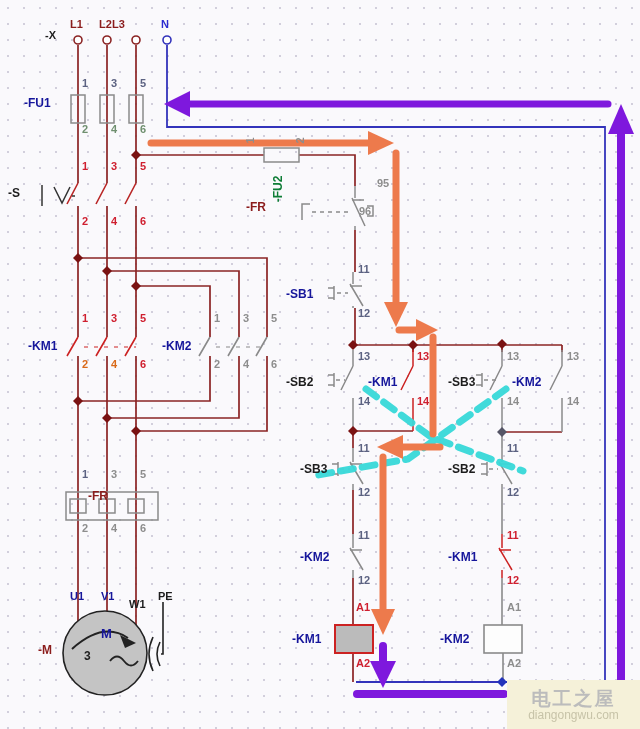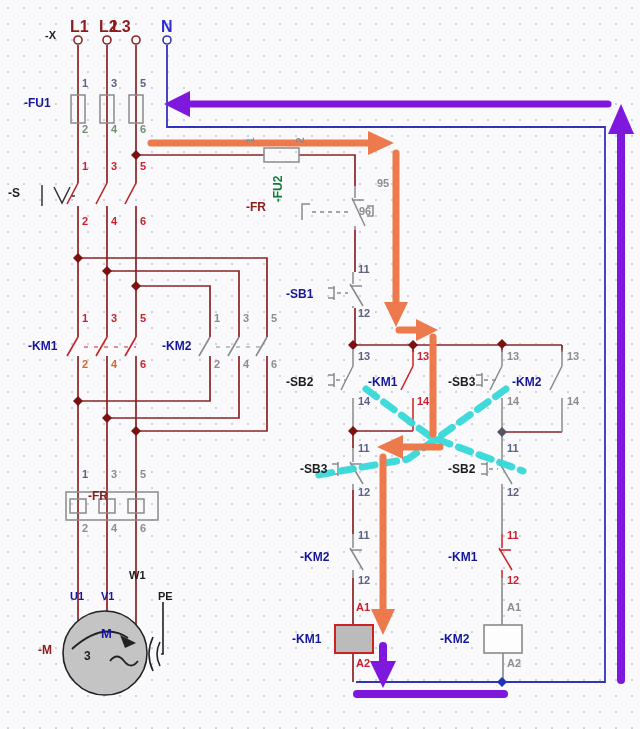--- a/index.html
+++ b/index.html
@@ -4,21 +4,21 @@
 <style>
   html,body{margin:0;padding:0;background:#e9e9ee;}
   .stage{position:relative;width:640px;height:729px;overflow:hidden;
     background-color:#faf9fc;
     background-image:radial-gradient(#d2cfdc 1px, transparent 1.3px);
     background-size:16px 16px;
     font-family:"Liberation Sans","DejaVu Sans",sans-serif;}
   svg.wires{position:absolute;left:0;top:0;}
   .lbl{position:absolute;font-weight:bold;font-size:11px;line-height:1;white-space:nowrap;}
   .comp{font-size:12px;}
-  .big{font-size:16px;}
+  .big{font-size:11px;}
   .rot{transform:rotate(-90deg);transform-origin:center;}
   .mrn{color:#8b1c1c}.nvy{color:#16169b}.blu{color:#2b2bd0}.red{color:#cf1f2f}
   .org{color:#d96a1a}.slt{color:#5c6282}.gry{color:#8d8d8d}.sge{color:#6f8f6f}
   .grn{color:#0e7d36}.blk{color:#1d1d1d}
   .watermark{position:absolute;left:507px;top:680px;width:133px;height:49px;
     background:#f5f1d9;display:flex;flex-direction:column;align-items:center;
     justify-content:center;gap:1px;}
   .wm-title{font-size:19px;font-weight:bold;color:#bcbcbc;letter-spacing:2px;line-height:1;}
   .wm-url{font-size:12px;color:#c7c3a8;line-height:1;}
 </style>
@@ -242,21 +242,21 @@
 <span class="lbl comp mrn" style="left:88px;top:490px">-FR</span>
 <span class="lbl slt" style="left:82px;top:469px">1</span>
 <span class="lbl gry" style="left:111px;top:469px">3</span>
 <span class="lbl gry" style="left:140px;top:469px">5</span>
 <span class="lbl gry" style="left:82px;top:523px">2</span>
 <span class="lbl gry" style="left:111px;top:523px">4</span>
 <span class="lbl gry" style="left:140px;top:523px">6</span>
 
 <span class="lbl nvy" style="left:70px;top:591px">U1</span>
 <span class="lbl nvy" style="left:101px;top:591px">V1</span>
-<span class="lbl blk" style="left:129px;top:570px">W1</span>
+<span class="lbl blk" style="left:129px;top:599px">W1</span>
 <span class="lbl blk" style="left:158px;top:591px">PE</span>
 <span class="lbl comp mrn" style="left:38px;top:644px">-M</span>
 <span class="lbl nvy" style="left:101px;top:627px;font-size:13px">M</span>
 <span class="lbl blk" style="left:84px;top:650px;font-size:12px">3</span>
 
 <span class="lbl gry rot" style="left:247px;top:135px">1</span>
 <span class="lbl gry rot" style="left:297px;top:135px">2</span>
 <span class="lbl comp grn rot" style="left:265px;top:183px">-FU2</span>
 
 <span class="lbl comp mrn" style="left:246px;top:201px">-FR</span>
@@ -294,14 +294,18 @@
 <span class="lbl red" style="left:507px;top:530px">11</span>
 <span class="lbl red" style="left:507px;top:575px">12</span>
 
 <span class="lbl red" style="left:356px;top:602px">A1</span>
 <span class="lbl comp nvy" style="left:292px;top:633px">-KM1</span>
 <span class="lbl red" style="left:356px;top:658px">A2</span>
 <span class="lbl gry" style="left:507px;top:602px">A1</span>
 <span class="lbl comp nvy" style="left:440px;top:633px">-KM2</span>
 <span class="lbl gry" style="left:507px;top:658px">A2</span>
 
-
+<div class="watermark">
+  <div class="wm-title">电工之屋</div>
+  <div class="wm-url">diangongwu.com</div>
 </div>
 
+</div>
+
 </body></html>

